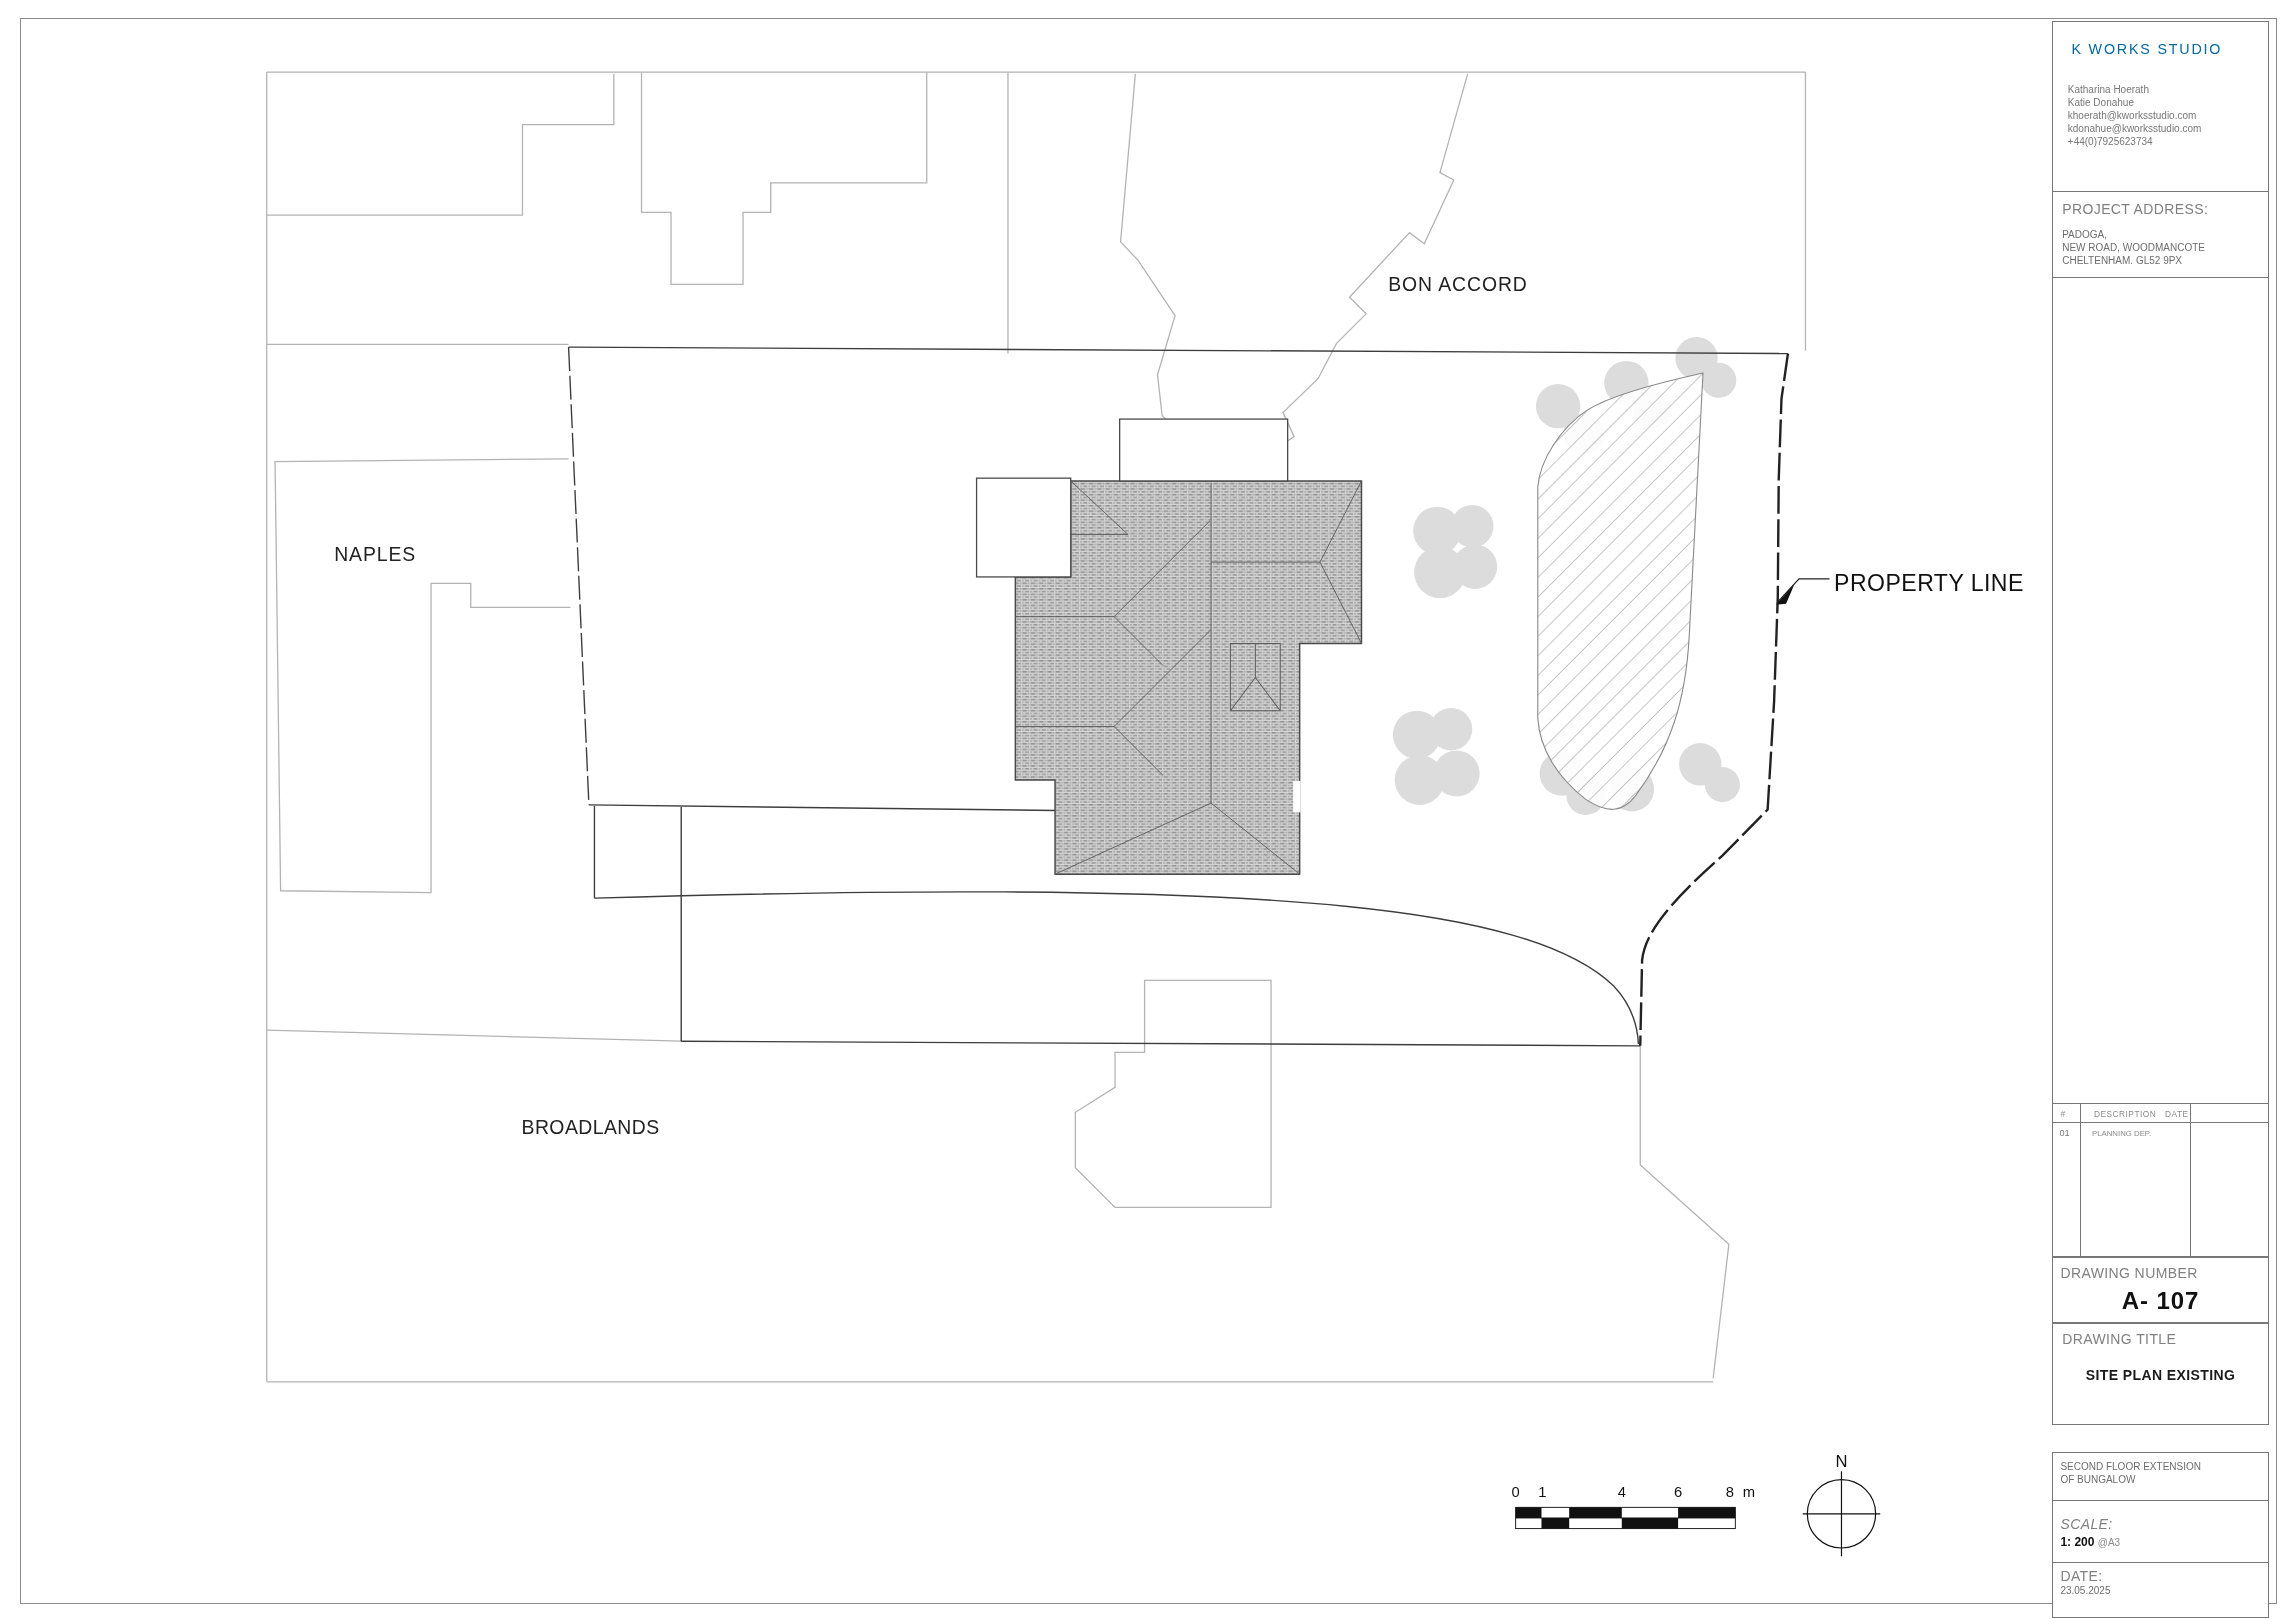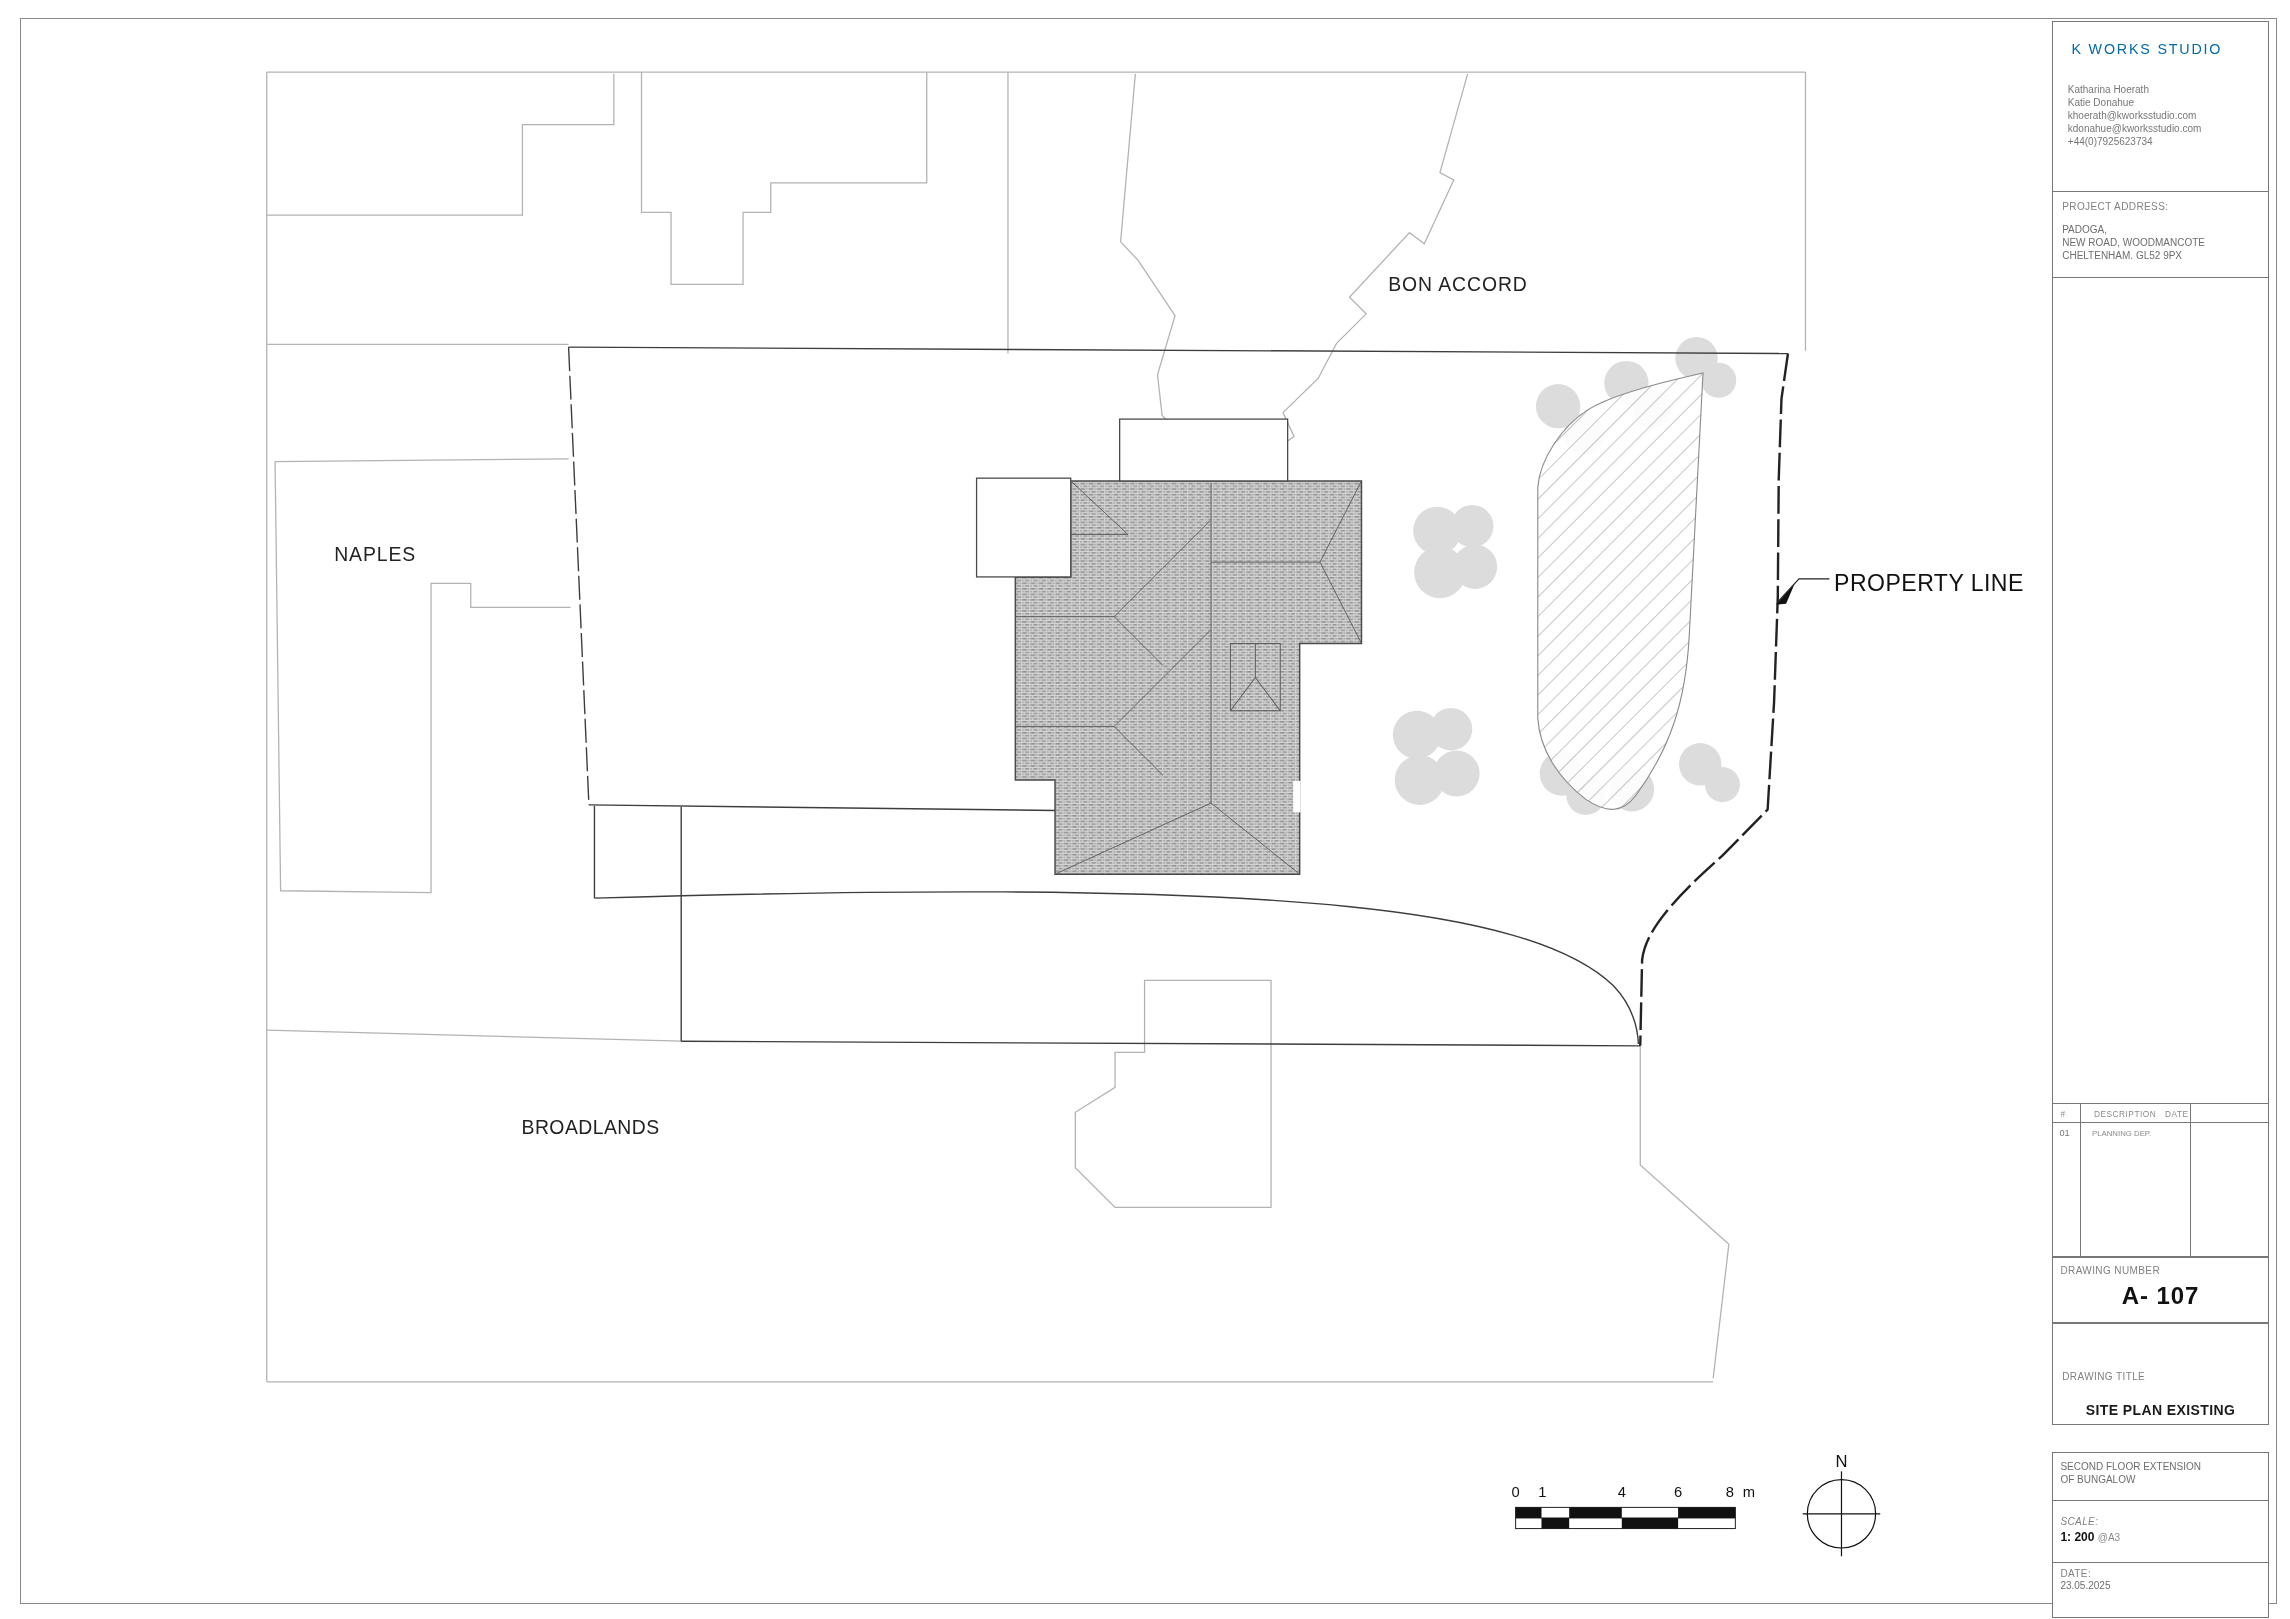--- a/index.html
+++ b/index.html
@@ -5,21 +5,21 @@
   html,body{margin:0;padding:0;background:#ffffff;}
   body{width:2291px;height:1620px;position:relative;overflow:hidden;
        font-family:"Liberation Sans", sans-serif;color:#444;}
   .sheet-border{position:absolute;left:20px;top:17.5px;width:2257px;height:1586px;
        border:0.9px solid #8a8a8a;box-sizing:border-box;}
   
   .tb-box{position:absolute;left:2052px;width:217px;border:0.9px solid #777;
        box-sizing:border-box;background:#fff;}
   .tb-company{font-size:14.3px;letter-spacing:1.8px;color:#0369a1;padding:18.5px 0 0 18.5px;}
   .tb-contacts{padding:26px 0 0 14.8px;font-size:10px;line-height:13px;color:#777;}
-  .tb-label{font-size:10px;color:#808080;letter-spacing:0.4px;}
+  .tb-label{font-size:14px;color:#808080;letter-spacing:0.4px;}
   .tb-pad{padding:9.2px 0 0 9.2px;}
   .tb-addr{padding:11px 0 0 9.2px;font-size:10px;line-height:13px;color:#6d6d6d;}
   .rev-table{position:absolute;left:2052px;top:1103px;width:217px;height:154px;
        border:0.9px solid #777;box-sizing:border-box;font-size:8.3px;color:#8a8a8a;}
   .rev-col-a{position:absolute;left:0;top:0;width:28px;height:100%;border-right:0.9px solid #777;box-sizing:border-box;}
   .rev-col-b{position:absolute;left:28px;top:0;width:110px;height:100%;border-right:0.9px solid #777;box-sizing:border-box;}
   .rev-hdr{position:absolute;left:0;top:0;width:100%;height:18.5px;border-bottom:0.9px solid #777;box-sizing:border-box;}
   .rev-hash{position:absolute;left:7.4px;top:4.6px;}
   .rev-desc-h{position:absolute;left:41px;top:4.6px;letter-spacing:0.5px;}
   .rev-date-h{position:absolute;left:112px;top:4.6px;letter-spacing:0.5px;}
@@ -231,21 +231,21 @@
     <span class="rev-no">01</span>
     <span class="rev-desc">PLANNING DEP.</span>
   </div>
 
   <div class="tb-box" style="top:1257px;height:66px;">
     <div class="tb-label dn-label">DRAWING NUMBER</div>
     <div class="dn-value">A- 107</div>
   </div>
 
   <div class="tb-box" style="top:1323px;height:102px;">
-    <div class="tb-label tb-pad" style="padding-top:7.4px;margin-top:40px;">DRAWING TITLE</div>
+    <div class="tb-label tb-pad" style="padding-top:7.4px;">DRAWING TITLE</div>
     <div class="dt-value">SITE PLAN EXISTING</div>
   </div>
 
   <div class="tb-box" style="top:1509px;height:29px;">
     <div class="tb-label" style="padding:6.5px 0 0 7.4px;">SCOPE OF WORK:</div>
   </div>
 
   <div class="tb-box" style="top:1452px;height:49px;">
     <div class="scope-lines">
       <div>SECOND FLOOR EXTENSION</div>

